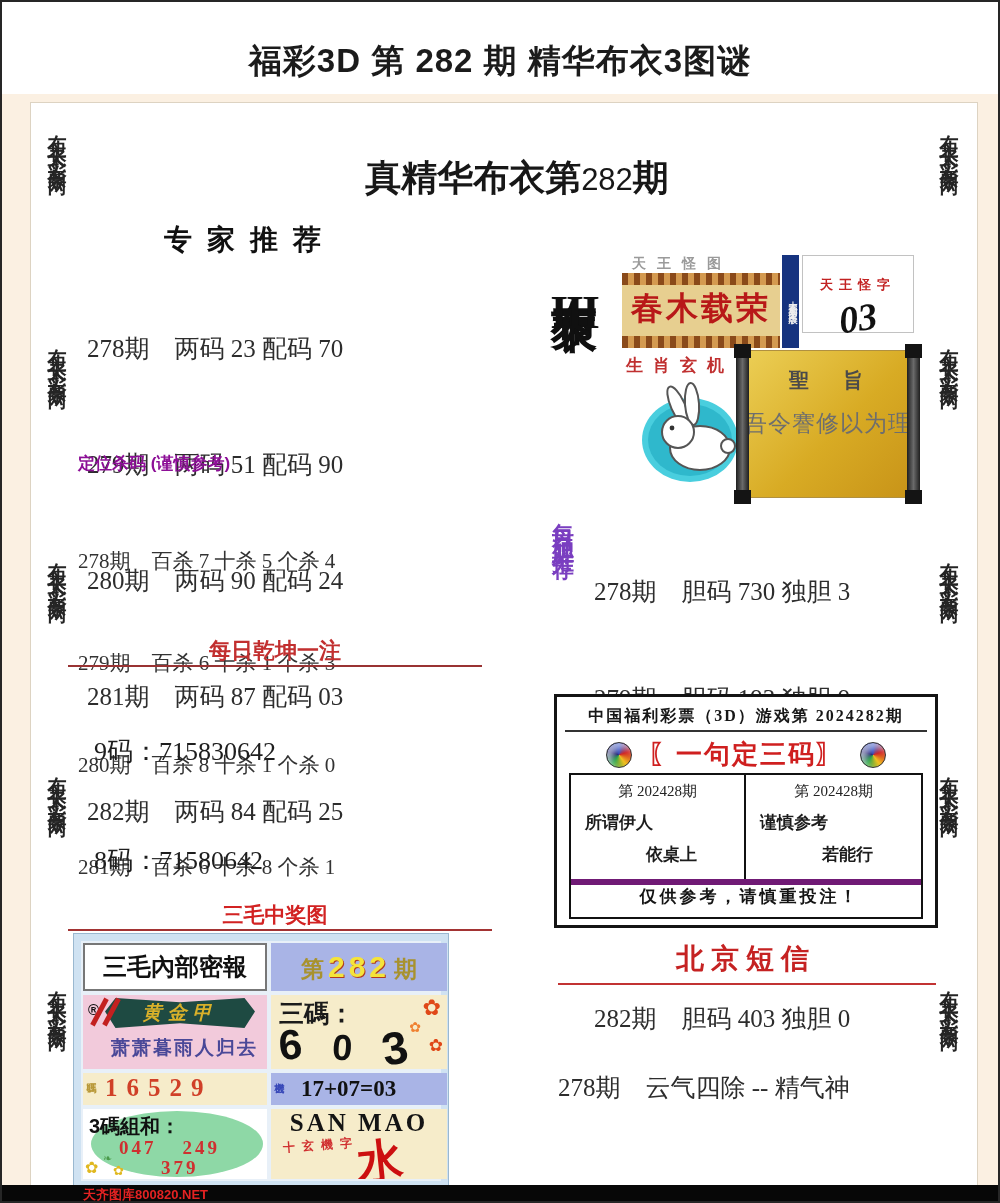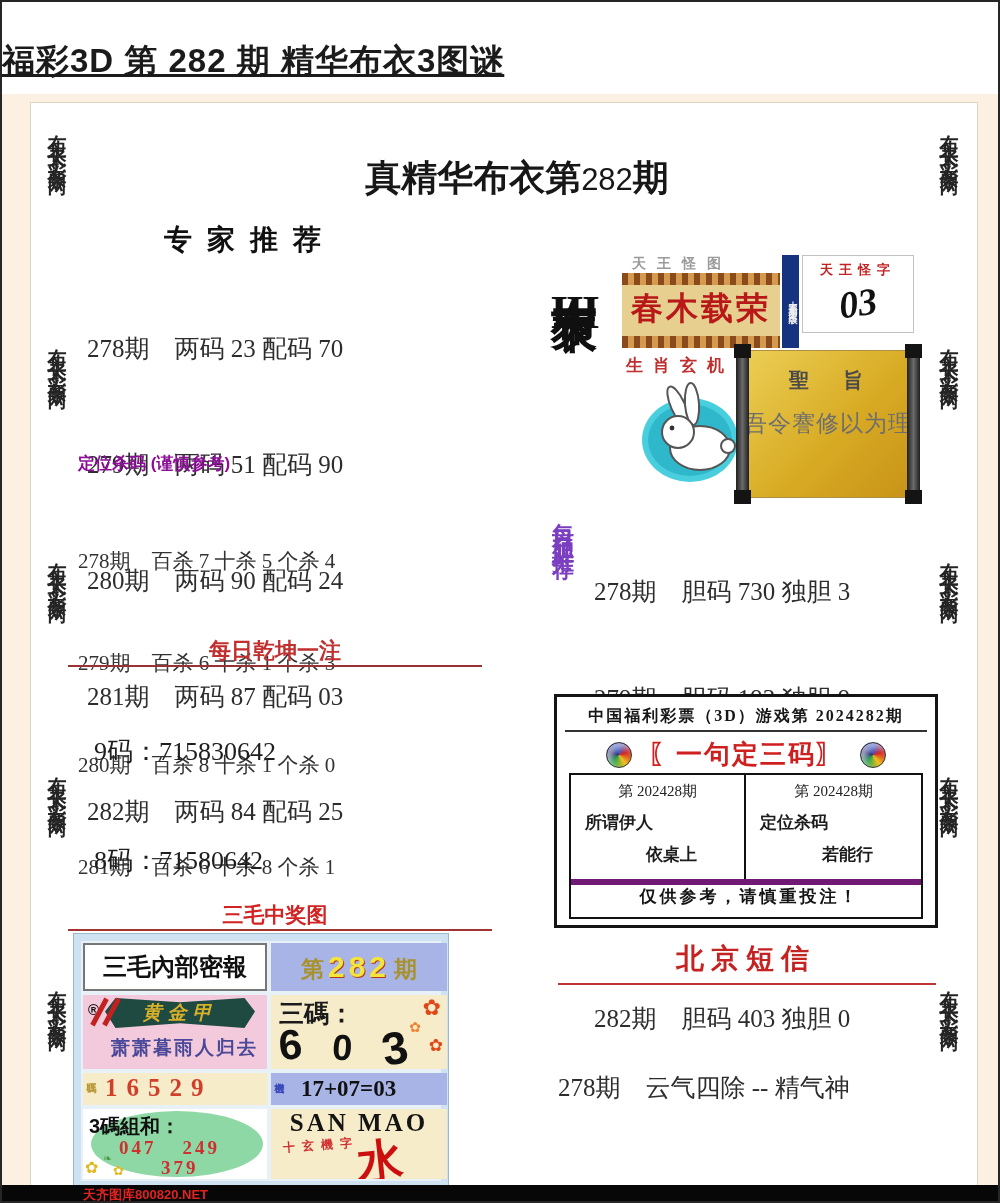--- a/index.html
+++ b/index.html
@@ -1,21 +1,21 @@
 <!DOCTYPE html>
 <html><head>
 <meta charset="utf-8">
 <style>
   * { margin:0; padding:0; box-sizing:border-box; }
   body { width:1000px; height:1203px; font-family:"Liberation Serif","DejaVu Serif",serif; }
   #page { position:relative; width:1000px; height:1203px; background:#fbf0e2; border:2px solid #262626; overflow:hidden; }
 
   
   .title-band { position:absolute; left:0; top:0; width:100%; height:92px; background:#ffffff; }
-  .title-band h1 { padding-top:37px; font:700 33px "Liberation Sans","DejaVu Sans",sans-serif; color:#1b1b1b; letter-spacing:1px;text-decoration:underline; }
+  .title-band h1 { padding-top:37px; text-align:center; font:700 33px "Liberation Sans","DejaVu Sans",sans-serif; color:#1b1b1b; letter-spacing:1px; }
 
   
   .panel { position:absolute; left:28px; top:100px; width:948px; height:1087px; background:#ffffff; border:1px solid #ddd3c2; }
 
   
   .wm { position:absolute; writing-mode:vertical-rl; text-orientation:upright; font:700 19px "Liberation Sans","DejaVu Sans",sans-serif; color:#242424; letter-spacing:7px; white-space:nowrap; }
 
   
   .subtitle { position:absolute; left:320px; top:152px; width:390px; text-align:center; color:#171717; font-family:"Liberation Sans","DejaVu Sans",sans-serif; }
   .subtitle .pre,.subtitle .post { font-size:36px; font-weight:700; }
@@ -81,21 +81,21 @@
   .buyi .suffix { font:700 46px "Liberation Serif",serif; margin-top:6px; letter-spacing:-2px; }
 
   
   .tw-label { position:absolute; left:630px; top:253px; font:700 14px "Liberation Sans",sans-serif; color:#9a9a9a; letter-spacing:11px; }
   .banner { position:absolute; left:620px; top:271px; width:158px; height:75px; background:#e7cf90; }
   .banner::before,.banner::after { content:""; position:absolute; left:0; width:100%; height:12px; background:repeating-linear-gradient(90deg,#8a4a1a 0 6px,#d49a50 6px 12px); }
   .banner::before { top:0; } .banner::after { bottom:0; }
   .banner .txt { position:absolute; left:0; top:14px; width:100%; text-align:center; font-size:32px; font-weight:700; color:#b81818; letter-spacing:3px; }
   .series { position:absolute; left:780px; top:253px; width:17px; height:93px; background:#16337f; color:#eee; writing-mode:vertical-rl; text-orientation:upright; font:700 9px "Liberation Sans",sans-serif; letter-spacing:2px; text-align:center; }
   .guaizi { position:absolute; left:800px; top:253px; width:112px; height:78px; background:#fff; border:1px solid #c2c2c2; text-align:center; }
-  .guaizi .lbl { margin-top:5px; font:700 13px "Liberation Sans",sans-serif; color:#c22222; letter-spacing:6px; }
+  .guaizi .lbl { margin-top:20px; font:700 13px "Liberation Sans",sans-serif; color:#c22222; letter-spacing:6px; }
   .guaizi .val { font:800 italic 38px "Liberation Serif",serif; color:#111; transform:rotate(-8deg); display:inline-block; margin-top:2px; }
   .shengxiao { position:absolute; left:624px; top:352px; font:700 17px "Liberation Serif",serif; color:#c03030; letter-spacing:10px; }
   .rabbit { position:absolute; left:636px; top:374px; width:104px; height:116px; }
   .scroll { position:absolute; left:740px; top:348px; width:172px; height:148px; background:linear-gradient(135deg,#eccf56,#d8ab24 55%,#c89318); border:1px solid #b09040; }
   .scroll .bar { position:absolute; top:-7px; bottom:-7px; width:13px; background:linear-gradient(90deg,#1f1f1f,#6a6a6a,#1f1f1f); }
   .scroll .bar.l { left:-7px; } .scroll .bar.r { right:-7px; }
   .scroll .bar::before,.scroll .bar::after { content:""; position:absolute; left:-2px; width:17px; height:14px; background:#141414; }
   .scroll .bar::before { top:0; } .scroll .bar::after { bottom:0; }
   .scroll .sz-title { margin-top:16px; text-align:center; font:700 20px "Liberation Sans",sans-serif; color:#4a4a4a; letter-spacing:34px; padding-left:30px; }
   .scroll .sz-text { margin-top:14px; text-align:center; font-size:23px; color:#6e6e6e; letter-spacing:1px; }
@@ -293,21 +293,21 @@
     </div>
     <div class="yj-table">
       <div class="yj-cols">
         <div class="yj-col l">
           <div class="yj-period">第 202428期</div>
           <div class="yj-l1">所谓伊人</div>
           <div class="yj-l2">依桌上</div>
         </div>
         <div class="yj-col">
           <div class="yj-period">第 202428期</div>
-          <div class="yj-l1">定位杀码</div>
+          <div class="yj-l1">谨慎参考</div>
           <div class="yj-l2">若能行</div>
         </div>
       </div>
       <div class="yj-foot">仅供参考，请慎重投注！</div>
     </div>
   </div>
 
   <div class="bj-header">北京短信</div>
   <div class="redline" id="bj-line"></div>
   <div class="rows" id="bj-rows">

